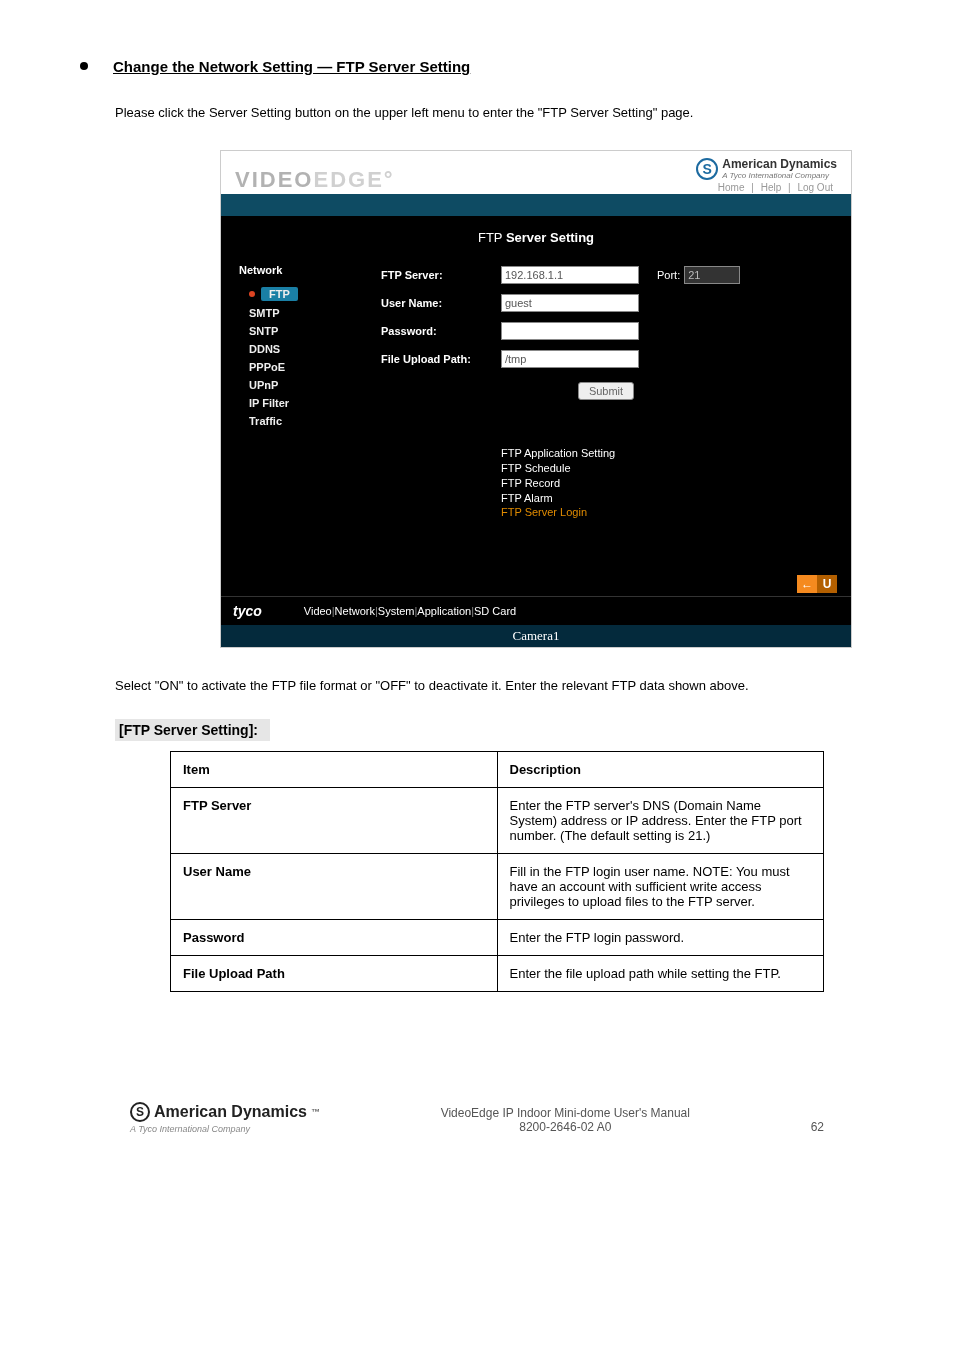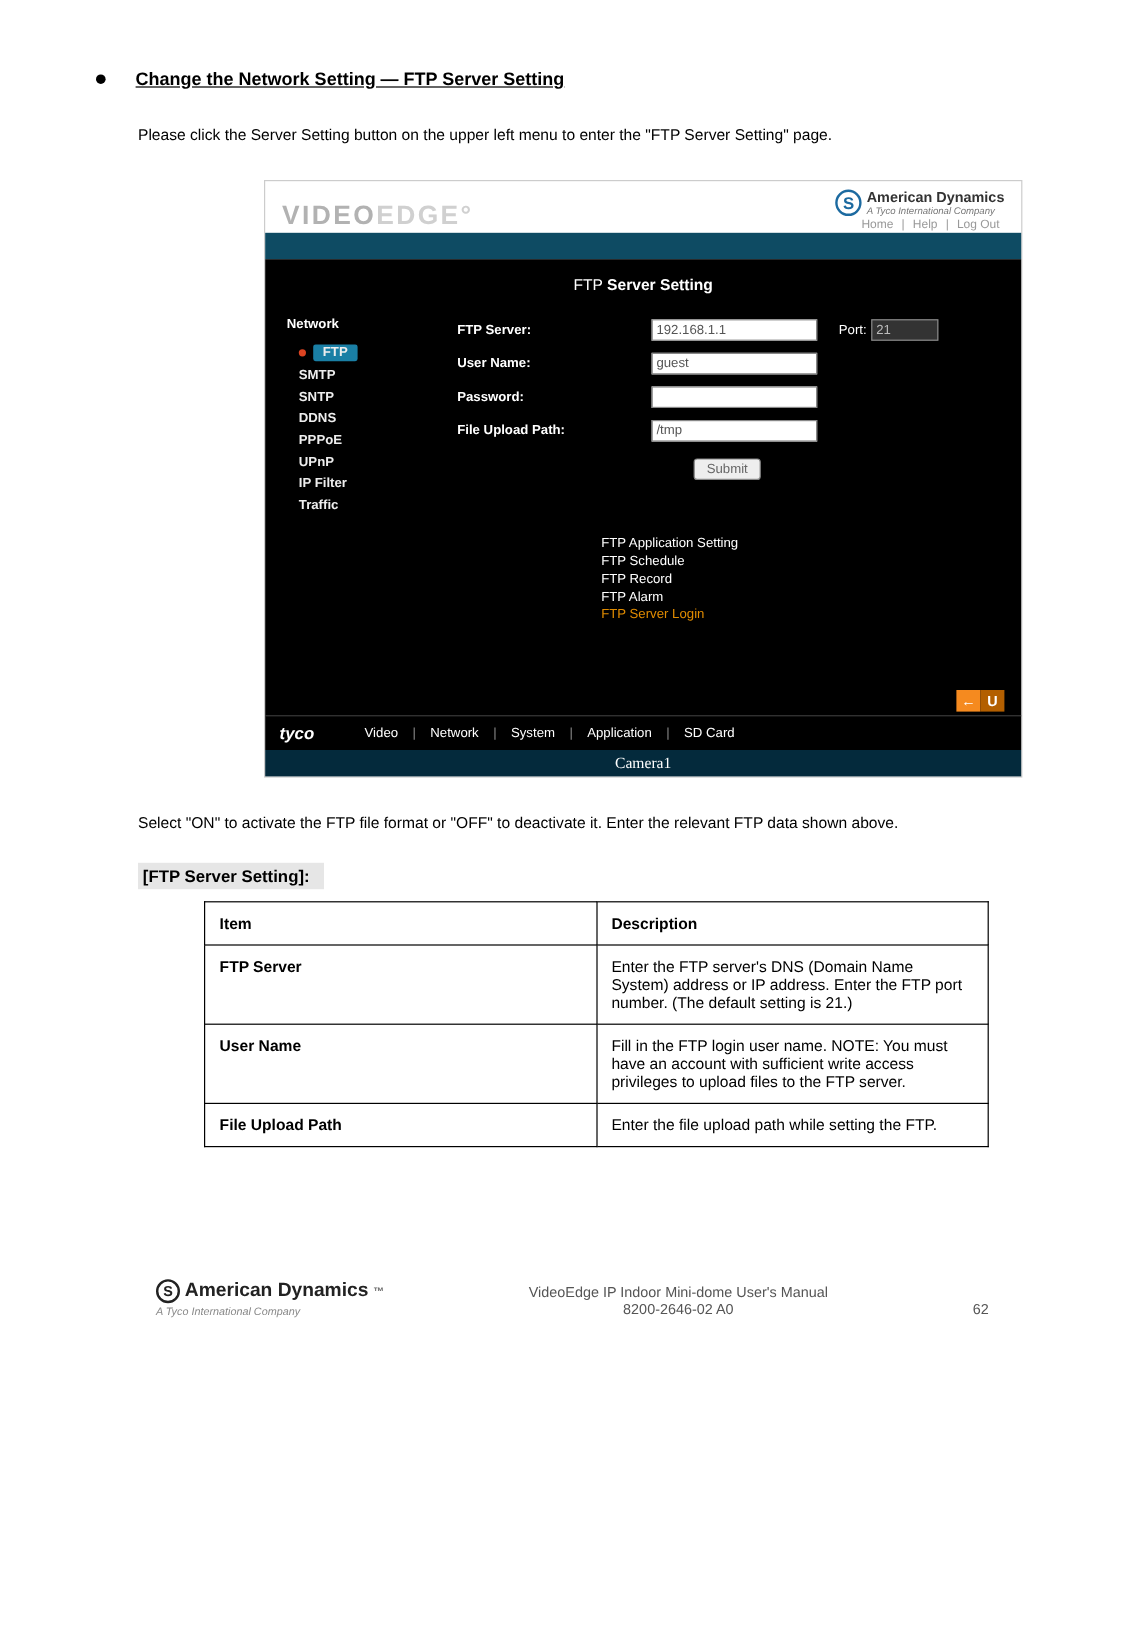--- a/index.html
+++ b/index.html
@@ -35,31 +35,31 @@
   .ss-title { position:absolute; top:14px; left:0; right:0; text-align:center; font-size:13px; color:#fff; }
   .ss-title .bold { font-weight:bold; }
   .sidebar { width:150px; padding:48px 0 0 18px; font-size:11px; }
   .sidebar .group-title { color:#fff; font-weight:bold; margin-bottom:8px; }
   .sidebar .item { color:#eee; padding:3px 0 3px 10px; display:flex; align-items:center; gap:6px; font-weight:bold; }
   .red-dot { width:6px; height:6px; border-radius:50%; background:#d42; display:inline-block; }
 
   .form-area { flex:1; padding:50px 20px 10px 10px; font-size:11px; }
   .frow { display:flex; align-items:center; margin-bottom:10px; }
   .flabel { width:120px; color:#fff;font-weight:bold; }
-  .finput { background:#fff; color:#555; border:1px solid #888; height:18px; width:138px; padding:0 3px; font-size:11px;margin-left:42px; }
+  .finput { background:#fff; color:#555; border:1px solid #888; height:18px; width:138px; padding:0 3px; font-size:11px; }
   .port-wrap { margin-left:18px; color:#fff; display:flex; align-items:center; gap:4px; }
   .port-input { width:56px; height:18px; background:#333; border:1px solid #888; color:#bbb; font-size:11px; padding:0 3px; }
   .submit-btn { display:block; margin: 14px auto 0 auto; padding:2px 10px; background:#eee; border:1px solid #888; border-radius:3px; color:#666; font-size:11px; }
   .link-block { margin-top:46px; font-size:11px; line-height:1.35; }
   .link-block .l-white { color:#fff; }
   .link-block .l-orange { color:#e08b00; }
 
   .ss-footer { background:#000; color:#fff; border-top:1px solid #333; display:flex; align-items:center; padding:6px 12px; font-size:11px; position:relative; }
   .tyco { font-style:italic; font-weight:bold; font-size:14px; margin-right:42px; }
-  .footnav { display:flex; gap:12px; align-items:center; }
+  .footnav { display:flex; align-items:center; }
   .footnav .sep { color:#888; }
   .arrow-box { position:absolute; right:14px; top:-22px; display:flex; }
   .arrow-box span { width:20px; height:18px; display:inline-flex; align-items:center; justify-content:center; font-weight:bold; font-size:12px; color:#fff; }
   .ab1 { background:#f58a1f; }
   .ab2 { background:#b35f00; }
   .camera-bar { background:#042a3c; color:#fff; text-align:center; padding:3px 14px; font-size:13px; font-family: "Times New Roman", serif; }
 
   .after-shot { margin-left:55px; font-size:13px; margin-bottom:26px; }
 
   .section-heading { background:#e6e6e6; display:inline-block; padding:3px 12px 3px 4px; font-weight:bold; font-size:14px; margin-left:55px; margin-bottom:10px; }
@@ -200,20 +200,24 @@
       </tr>
       <tr>
         <td class="k">FTP Server</td>
         <td>Enter the FTP server's DNS (Domain Name System) address or IP address. Enter the FTP port number. (The default setting is 21.)</td>
       </tr>
       <tr>
         <td class="k">User Name</td>
         <td>Fill in the FTP login user name. NOTE: You must have an account with sufficient write access privileges to upload files to the FTP server.</td>
       </tr>
       <tr>
+        <td class="k">Password</td>
+        <td>Enter the FTP login password.</td>
+      </tr>
+      <tr>
         <td class="k">File Upload Path</td>
         <td>Enter the file upload path while setting the FTP.</td>
       </tr>
     </tbody>
       </table>
   </div>
 
   <div class="page-footer">
     <div class="pf-left">
       <div class="ad-logo-line">

